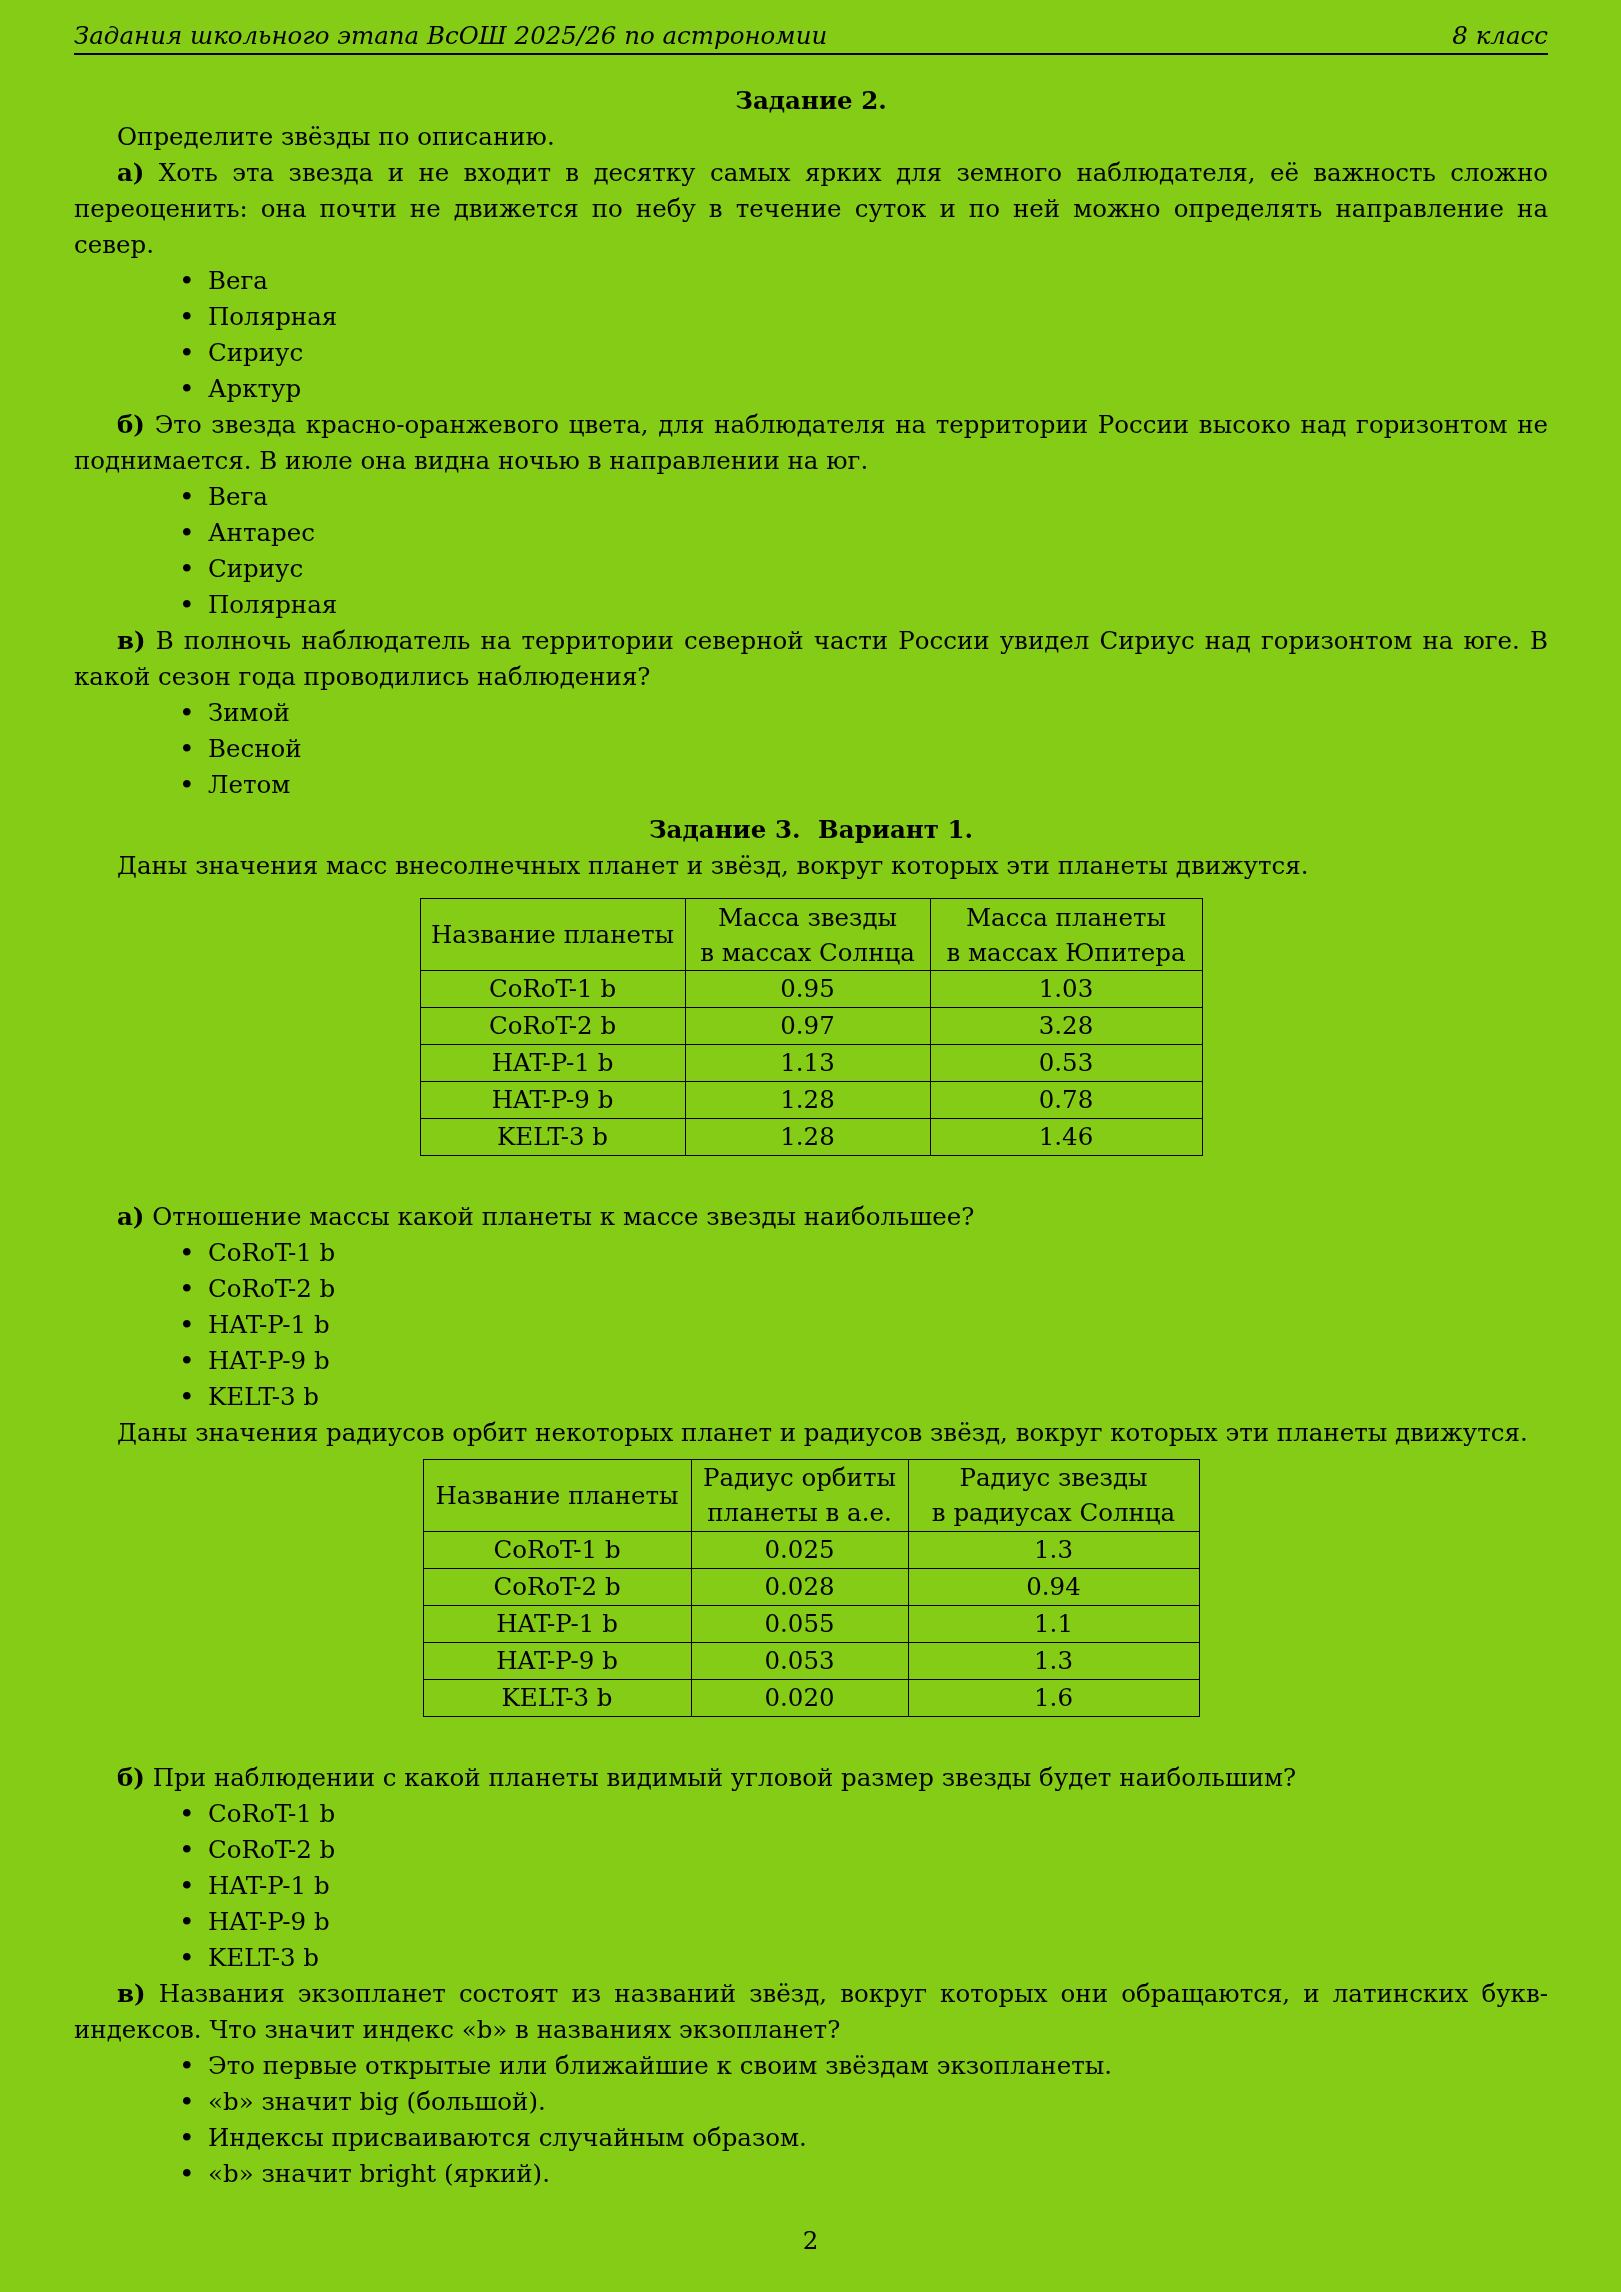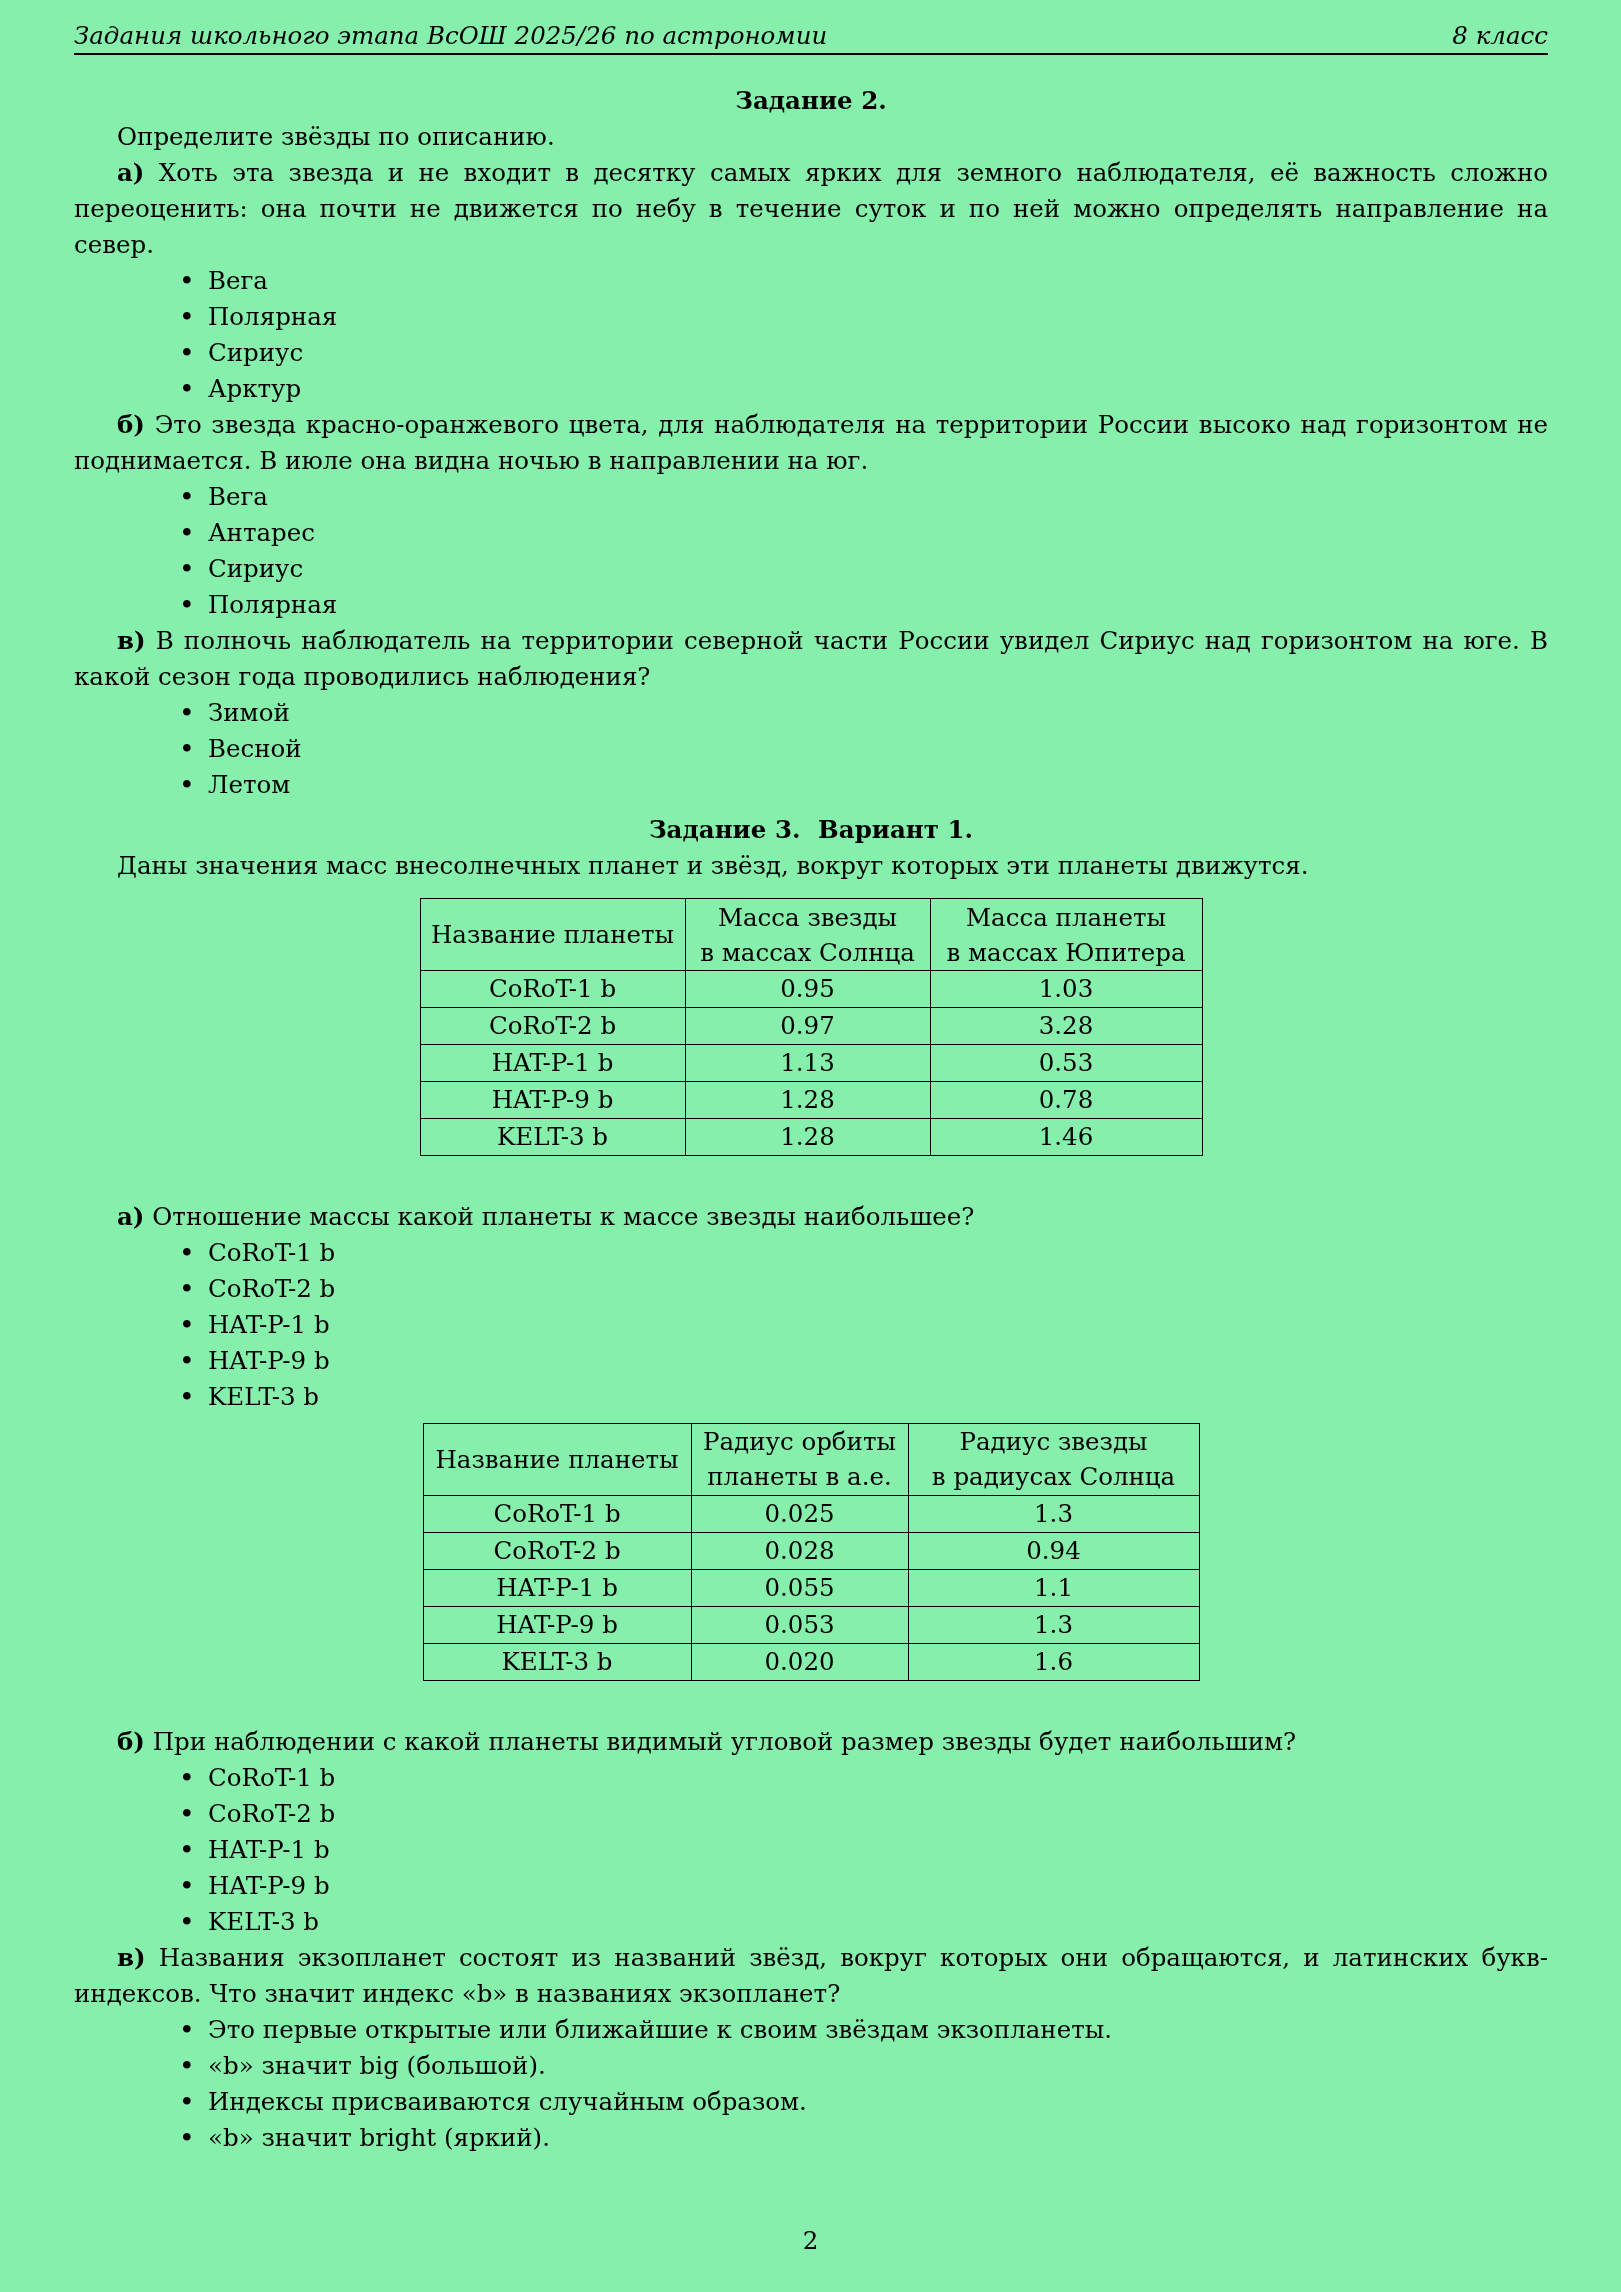--- a/index.html
+++ b/index.html
@@ -1,20 +1,20 @@
 <!DOCTYPE html>
 <html lang="ru"><head>
 <meta charset="utf-8">
 <style>
   html,body{margin:0;padding:0;background:#e8e8e8;}
   .page{
     position:relative;
     width:1621px;height:2293px;
     margin:0 auto;
-    background:#86efac;
+    background:#84cc16;
     color:#000;
     font-family:"DejaVu Serif","Liberation Serif",serif;
     font-size:24.5px;line-height:36px;
     box-sizing:border-box;
     padding:19.6px 73px 0 74px;
     overflow:hidden;
   }
   
   .runhead{display:flex;justify-content:space-between;align-items:baseline;font-style:italic;line-height:31px;}
   .header-rule{border:none;border-top:2px solid #000;margin:2px 0 0 0;}
@@ -137,20 +137,21 @@
 
   <p class="just"><span class="qlabel">а)</span> <span>Отношение массы какой планеты к массе звезды наибольшее?</span></p>
   <ul class="opts">
     <li>CoRoT-1 b</li>
     <li>CoRoT-2 b</li>
     <li>HAT-P-1 b</li>
     <li>HAT-P-9 b</li>
     <li>KELT-3 b</li>
   </ul>
 
+  <p>Даны значения радиусов орбит некоторых планет и радиусов звёзд, вокруг которых эти планеты движутся.</p>
 
   <table class="dtable t-radius">
     <colgroup>
         <col class="c1">
         <col class="c2">
         <col class="c3">
       </colgroup>
     <thead>
       <tr>
         <th>Название планеты</th>

